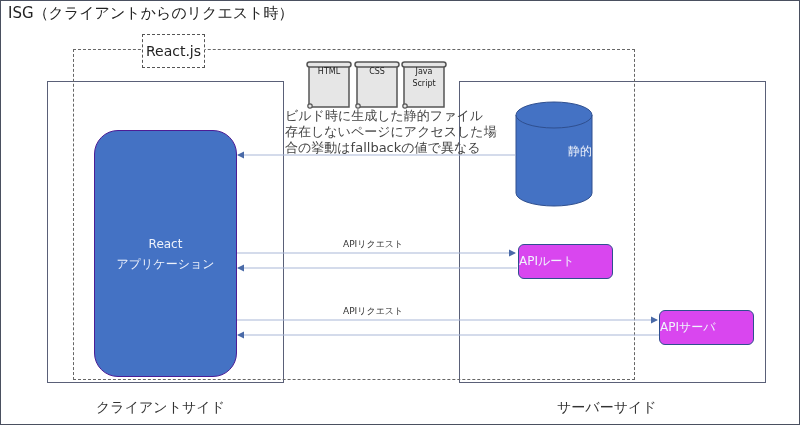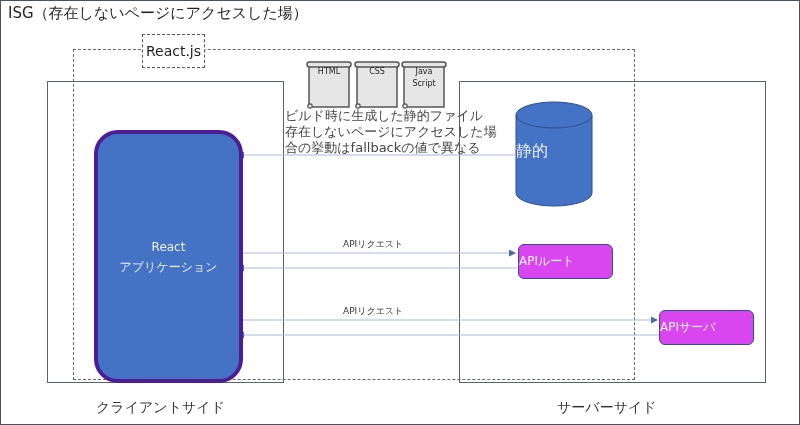--- a/index.html
+++ b/index.html
@@ -21,40 +21,40 @@
     border: 1px solid #5a6078; background: transparent;
   }
   .nextjs-label-box {
     left: 142px; top: 34px; width: 61px; height: 32px;
     border: 1.5px dashed #555; background: #fff;
     display: flex; align-items: center; justify-content: center;
     font-size: 14px; color: #222;
   }
   .react-app {
     left: 94px; top: 130px; width: 141px; height: 245px;
-    background: #4472c4; border: 4px solid #4c1d95; border-radius: 24px;
+    background: #4472c4; border: 1px solid #4c1d95; border-radius: 24px;
     color: #eef2fb; display: flex; flex-direction: column; align-items: center; justify-content: center;
     font-size: 12px; line-height: 20px;
   }
   .blue-btn {
     background: #d946ef; border: 1px solid #2f4f8f; border-radius: 6px;
     color: #f0f4fc; display: flex; align-items: center; justify-content: flex-start;
     font-size: 12px;
   }
   .label-small { font-size: 9px; color: #333; white-space: nowrap; }
   .note { font-size: 13px; color: #444; text-align: center; line-height: 16px; white-space: nowrap; }
   .side-label { font-size: 14px; color: #333; white-space: nowrap; }
   svg.overlay { position: absolute; left: 0; top: 0; }
 </style>
 </head>
 <body>
 
 <div class="frame"></div>
 
-<div class="abs title">ISG（存在しないページにアクセスした場）</div>
+<div class="abs title">ISG（クライアントからのリクエスト時）</div>
 
 <div class="abs side-box" style="left:47px; top:81px; width:235px; height:300px;"></div>
 
 <div class="abs side-box" style="left:459px; top:81px; width:305px; height:300px;"></div>
 
 <div class="abs" style="left:73px; top:49px; width:562px; height:331px; border:1.5px dashed #666; box-sizing:border-box;"></div>
 <div class="abs nextjs-label-box">
   <span>React.js</span>
 </div>
 
@@ -103,21 +103,21 @@
   <div>Java</div>
   <div>Script</div>
 </div>
 
 <div class="abs note" style="left:285px; top:108px; width:170px;">
   <div>ビルド時に生成した静的ファイル</div>
   <div>存在しないページにアクセスした場</div>
   <div>合の挙動はfallbackの値で異なる</div>
 </div>
 
-<div class="abs" style="left:516px; top:140px; width:76px; text-align:left; color:#eef2fb; font-size:16px; line-height:22px;">
+<div class="abs" style="left:516px; top:140px; width:76px; text-align:right; color:#eef2fb; font-size:12px; line-height:22px;">
   <div>静的</div>
 </div>
 
 <div class="abs react-app">
   <div>React</div>
   <div>アプリケーション</div>
 </div>
 
 <div class="abs blue-btn" style="left:518px; top:244px; width:93px; height:33px;">
   <span>APIルート</span>

